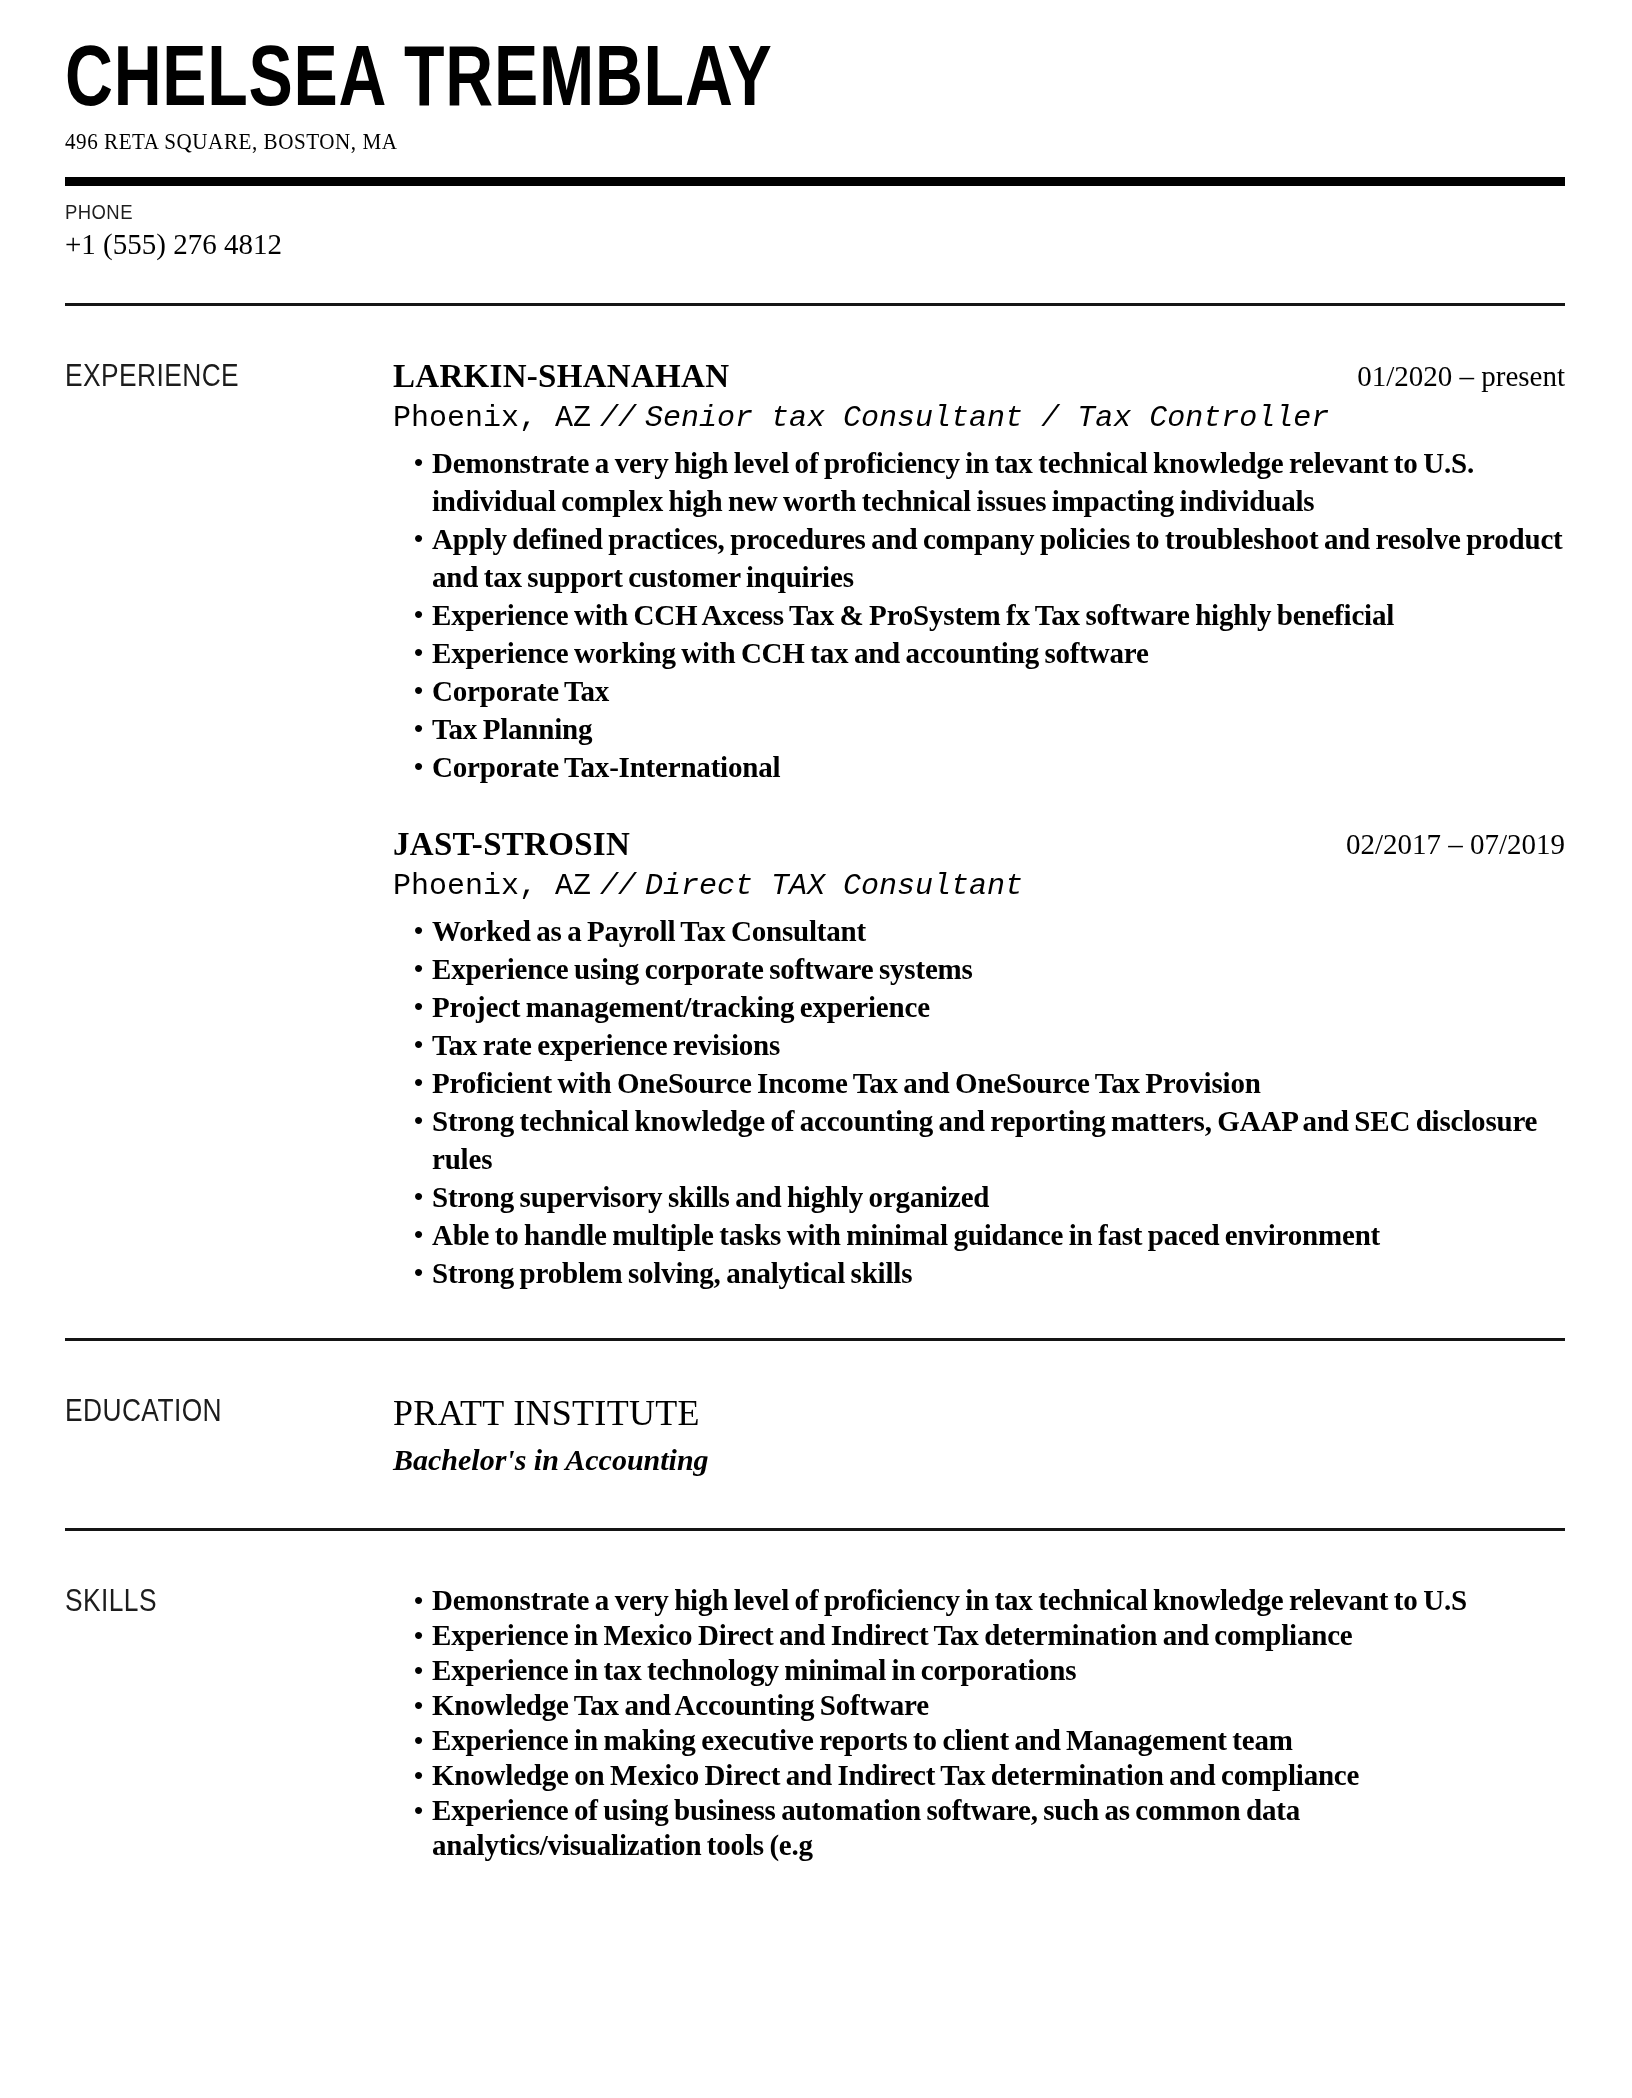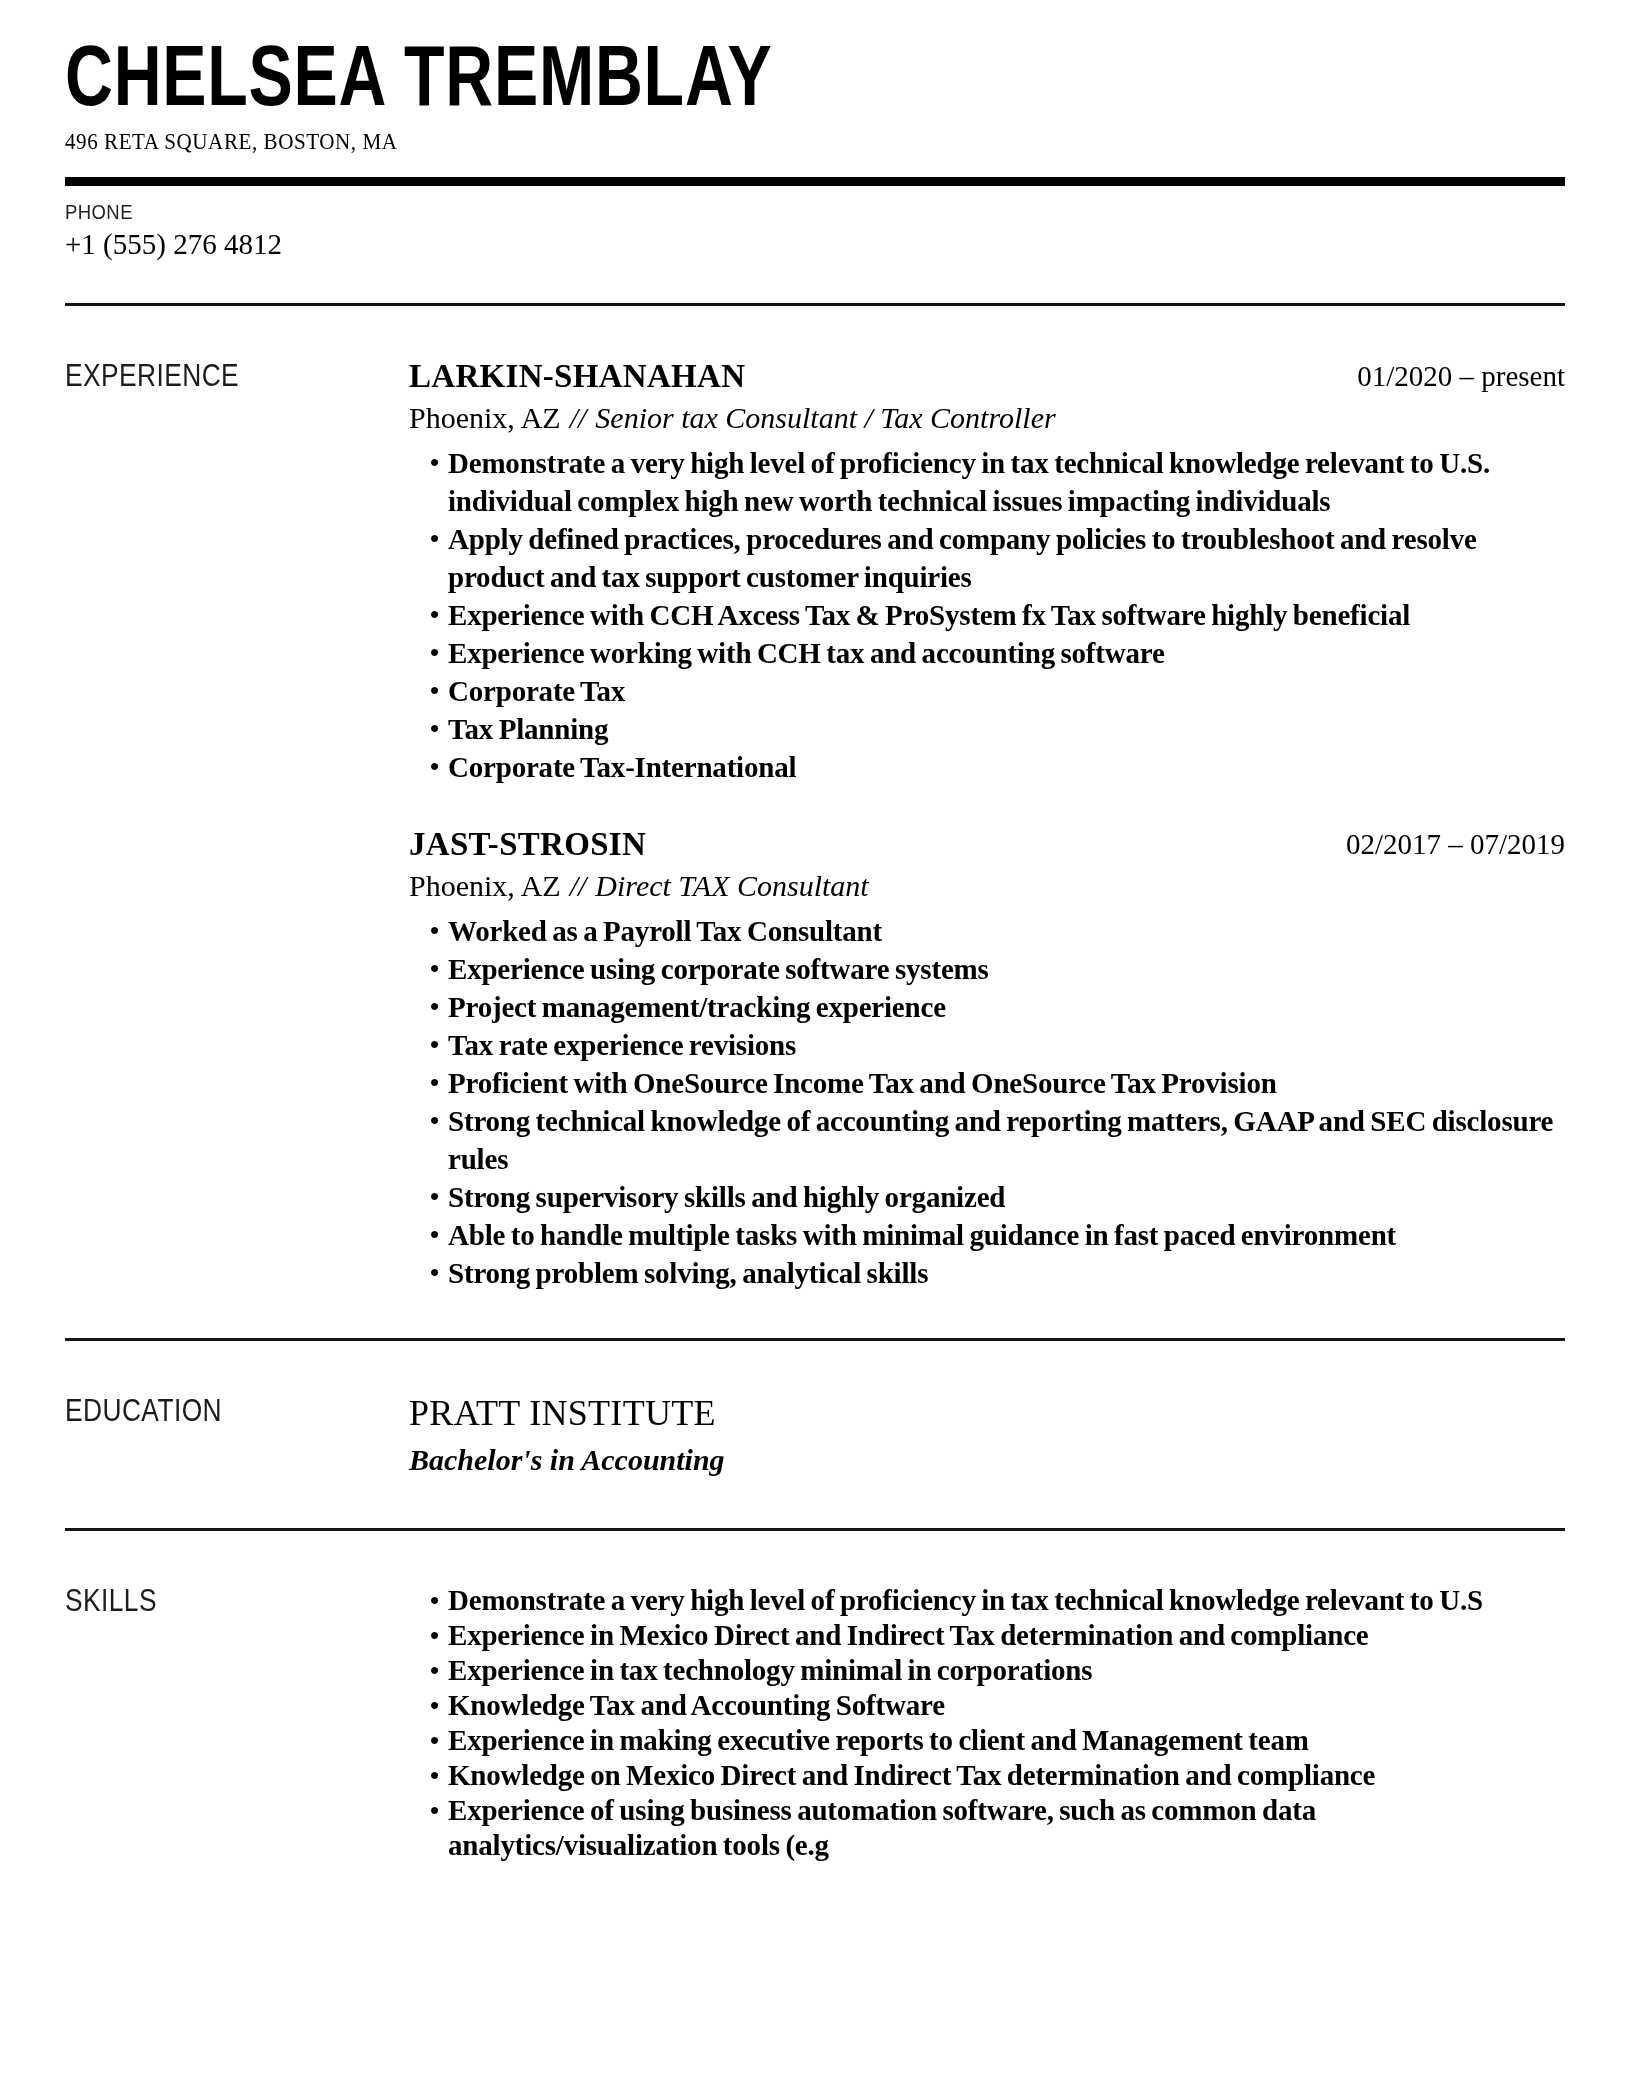--- a/index.html
+++ b/index.html
@@ -46,37 +46,37 @@
     transform-origin: 0 50%;
   }
   .contact-value { font-size: 29px; margin-top: 4px; }
 
   .divider { height: 3px; background: #151515; }
   .d1 { margin-top: 42px; }
   .d2 { margin-top: 46px; }
   .d3 { margin-top: 50px; }
 
   
-  .section { display: grid; grid-template-columns: 328px 1fr; padding-top: 52px; gap: 16px; }
+  .section { display: grid; grid-template-columns: 328px 1fr; padding-top: 52px; }
   .section-heading {
     font-family: "Liberation Sans", sans-serif;
     font-size: 31px;
     letter-spacing: 0.5px;
     color: #1c1c1c;
     transform: scaleX(0.85);
     transform-origin: 0 0;
     white-space: nowrap;
     line-height: 1.15;
   }
 
   .job + .job { margin-top: 40px; }
   .job-header { display: flex; justify-content: space-between; align-items: center; }
   .company { font-weight: 700; font-size: 33px; letter-spacing: 0.3px; line-height: 1.15; }
   .dates { font-size: 29px; line-height: 1.15; }
-  .role { font-size: 30px; margin-top: 4px; line-height: 1.2; }
+  .role { font-size: 30px; margin-top: 4px; line-height: 1.2; font-family: Liberation Mono, monospace; }
   .role .sep { font-style: italic; margin: 0 9px; }
   .role .title { font-style: italic; }
 
   ul.bullets { list-style: none; margin: 8px 0 0 20px; padding: 0; font-weight: bold; }
   ul.bullets li {
     position: relative;
     padding-left: 19px;
     font-size: 29px;
     line-height: 38px;
     letter-spacing: -0.2px;

